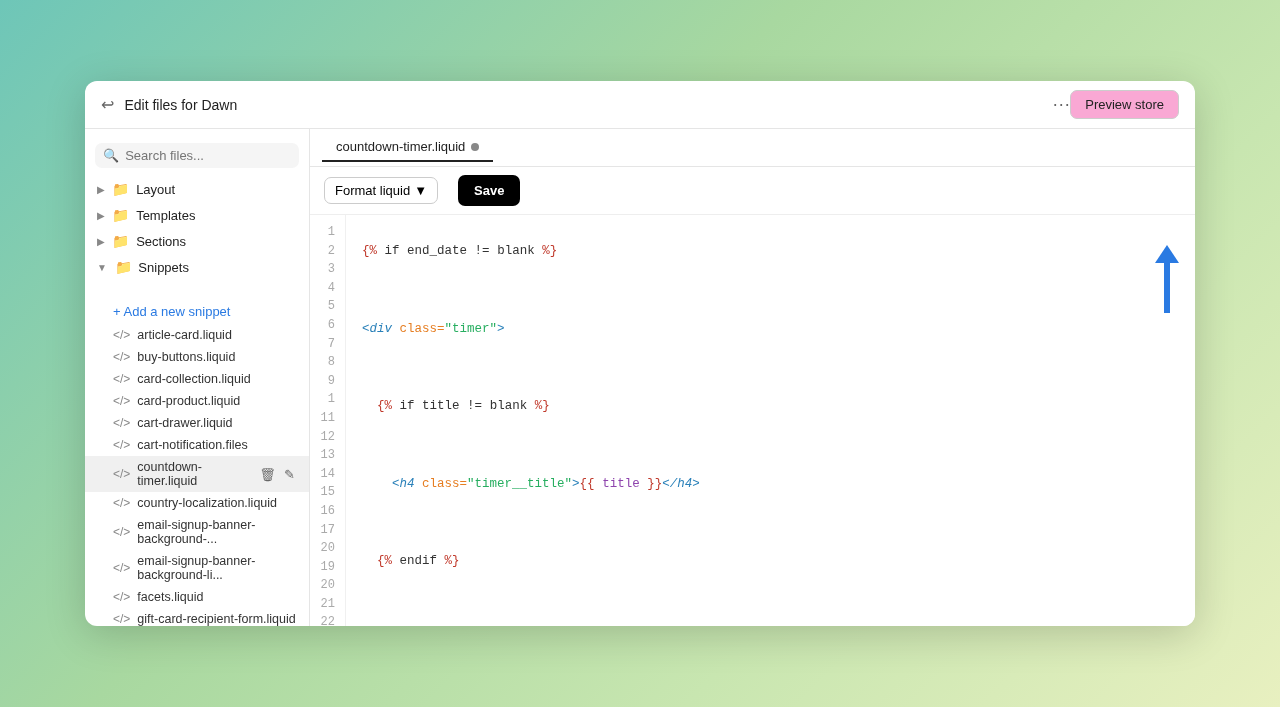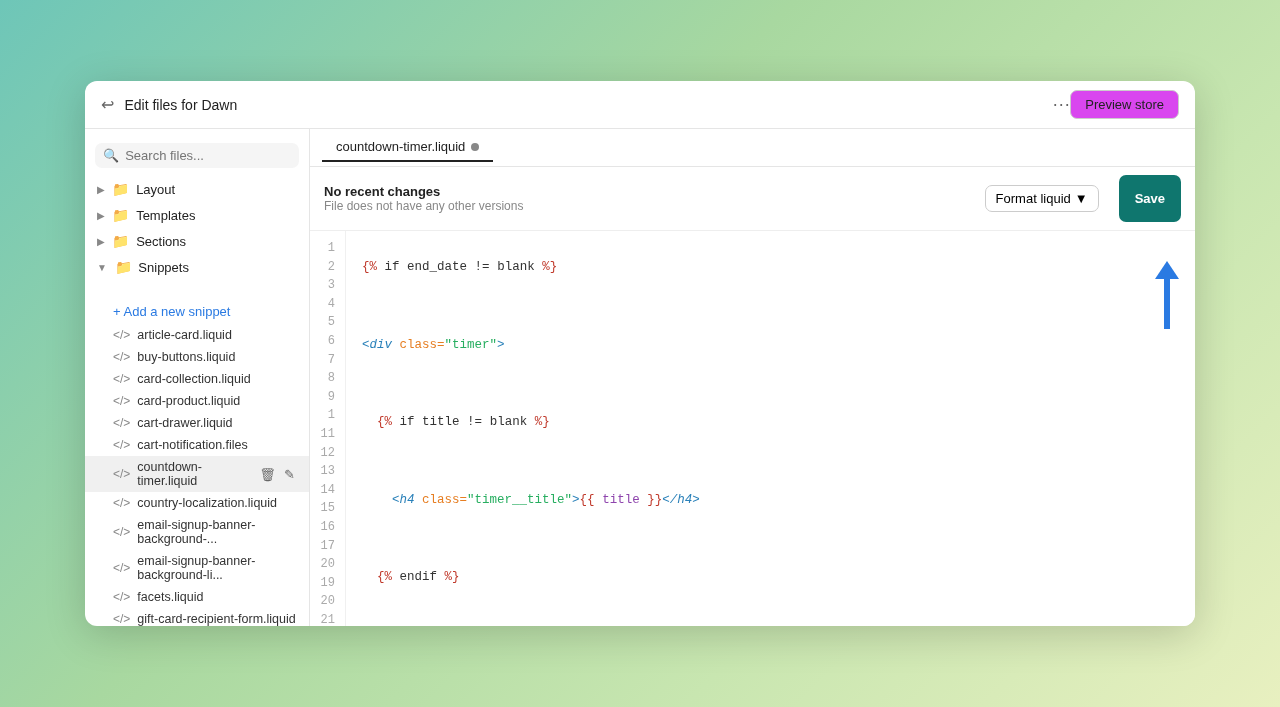--- a/index.html
+++ b/index.html
@@ -46,21 +46,21 @@
       color: #666;
       font-size: 18px;
       cursor: pointer;
       margin-left: 8px;
     }
     .preview-btn {
       margin-left: auto;
       padding: 6px 14px;
       border: 1px solid #ccc;
       border-radius: 7px;
-      background: #d946ef;
+      background: #f9a8d4;
       font-size: 13px;
       cursor: pointer;
       color: #222;
     }
     .main-content {
       display: flex;
       flex: 1;
       overflow: hidden;
     }
     
@@ -206,25 +206,25 @@
       align-items: center;
       border: 1px solid #ccc;
       border-radius: 7px;
       padding: 5px 10px;
       font-size: 13px;
       background: #fff;
       cursor: pointer;
       gap: 4px;
     }
     .save-btn {
-      background: #0f766e;
+      background: #000000;
       color: #fff;
       border: none;
       border-radius: 7px;
-      padding: 16px 16px;
+      padding: 8px 16px;
       font-size: 13px;
       font-weight: 600;
       cursor: pointer;
     }
     
     .code-editor {
       flex: 1;
       overflow-y: auto;
       font-family: 'Menlo', 'Monaco', 'Courier New', monospace;
       font-size: 12.5px;
@@ -390,24 +390,20 @@
     <div class="editor-area">
 
       <div class="tabs-bar">
         <div class="tab">
           <span>countdown-timer.liquid</span>
           <span class="tab-dot"></span>
         </div>
       </div>
 
       <div class="editor-toolbar">
-        <div>
-          <div class="no-changes">No recent changes</div>
-          <div class="no-changes-sub">File does not have any other versions</div>
-        </div>
         <div class="toolbar-right">
           <div class="format-select">
             <span>Format liquid</span>
             <span>▼</span>
           </div>
           <button class="save-btn">Save</button>
         </div>
       </div>
 
       <div class="code-editor">

